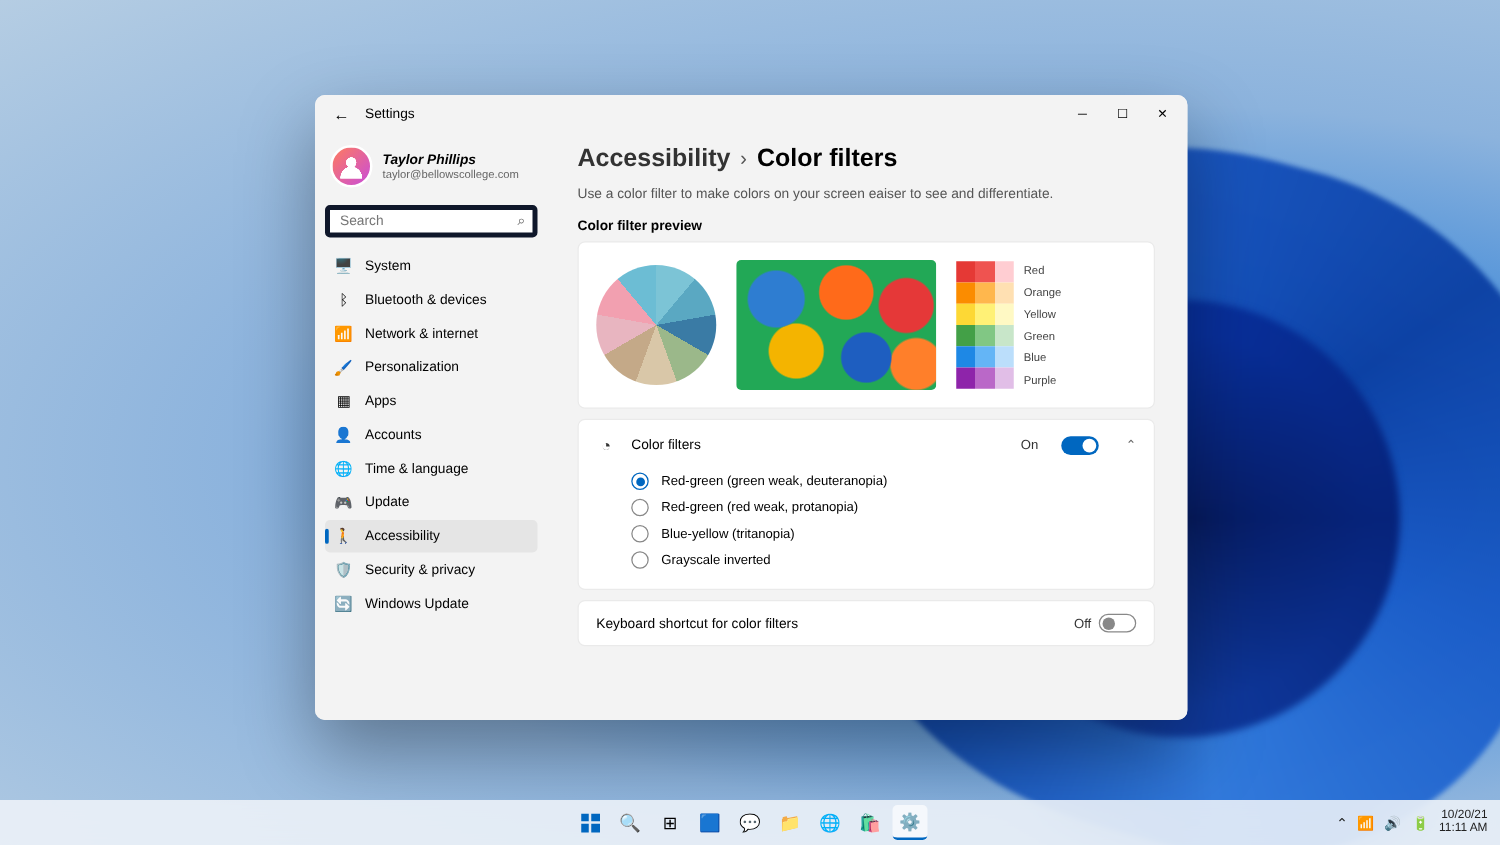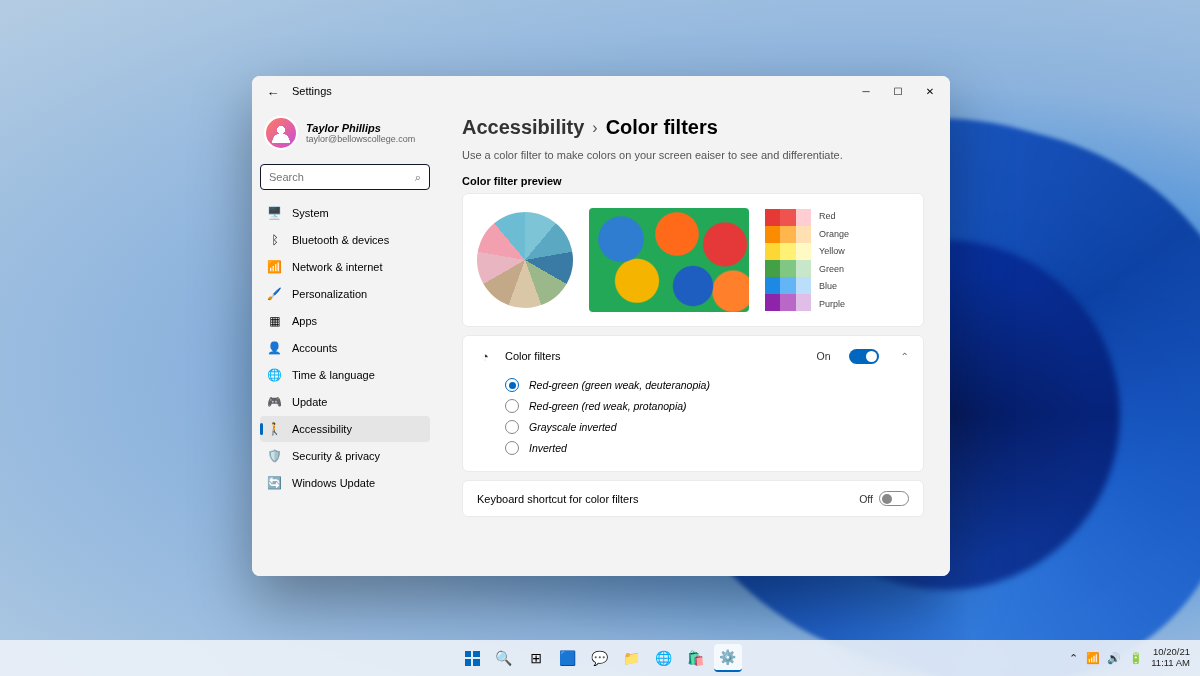--- a/index.html
+++ b/index.html
@@ -13,21 +13,21 @@
 .titlebar-title { font-size: 11px; margin-left: 8px; color: #000; }
 .win-controls { margin-left: auto; display: flex; }
 .win-ctrl { width: 32px; height: 24px; display: flex; align-items: center; justify-content: center; font-size: 10px; cursor: pointer; }
 .win-body { display: flex; flex: 1; overflow: hidden; }
 .sidebar { width: 186px; background: #f3f3f3; padding: 4px 8px; flex-shrink: 0; overflow: hidden; }
 .user-row { display: flex; align-items: center; gap: 8px; padding: 6px 4px 10px; }
 .avatar { width: 34px; height: 34px; border-radius: 50%; background: linear-gradient(135deg,#ff7b5e,#c94dd9); border: 2px solid #fff; position: relative; overflow: hidden; }
 .avatar::after { content: ""; position: absolute; inset: 5px; background: radial-gradient(circle at 50% 35%, #fff 0 25%, transparent 26%), radial-gradient(circle at 50% 95%, #fff 0 40%, transparent 41%); }
 .user-name { font-size: 11px; font-weight: 600; color: #000; font-style: italic; }
 .user-email { font-size: 9px; color: #666; }
-.search-box { margin: 4px 0 10px; height: 26px; background: #fff; border: 1px solid #0f172a; border-radius: 4px; display: flex; align-items: center; padding: 0 8px; }
+.search-box { margin: 4px 0 10px; height: 26px; background: #fff; border: 4px solid #0f172a; border-radius: 4px; display: flex; align-items: center; padding: 0 8px; }
 .search-box input { border: none; outline: none; flex: 1; font-size: 11px; background: transparent; }
 .search-ico { font-size: 11px; color: #666; }
 .nav { display: flex; flex-direction: column; gap: 1px; }
 .nav-item { height: 26px; display: flex; align-items: center; gap: 10px; padding: 0 8px; border-radius: 4px; cursor: pointer; font-size: 11px; color: #000; }
 .nav-item.active { background: #e5e5e5; position: relative; }
 .nav-item.active::before { content: ""; position: absolute; left: 0; top: 7px; bottom: 7px; width: 3px; background: #0067c0; border-radius: 2px; }
 .nav-ico { width: 14px; height: 14px; display: flex; align-items: center; justify-content: center; font-size: 12px; }
 .content { flex: 1; padding: 10px 26px 0 24px; overflow: hidden; background: #f3f3f3; }
 .breadcrumb { display: flex; align-items: center; gap: 8px; margin-bottom: 10px; }
 .bc-parent { font-size: 20px; font-weight: 600; color: #333; }
@@ -48,21 +48,21 @@
 .setting-ico { width: 16px; height: 16px; display: flex; align-items: center; justify-content: center; font-size: 13px; color: #333; }
 .setting-title { font-size: 11px; color: #000; flex: 1; }
 .toggle-label { font-size: 10.5px; color: #333; margin-right: 6px; }
 .toggle { width: 30px; height: 15px; border-radius: 8px; position: relative; cursor: pointer; }
 .toggle.on { background: #0067c0; }
 .toggle.on::after { content: ""; position: absolute; right: 2px; top: 2px; width: 11px; height: 11px; background: #fff; border-radius: 50%; }
 .toggle.off { background: #fff; border: 1px solid #888; }
 .toggle.off::after { content: ""; position: absolute; left: 2px; top: 1.5px; width: 10px; height: 10px; background: #888; border-radius: 50%; }
 .expand-ico { font-size: 10px; color: #666; margin-left: 10px; }
 .radio-list { margin: 14px 0 4px 28px; display: flex; flex-direction: column; gap: 7px; }
-.radio-row { display: flex; align-items: center; gap: 10px; cursor: pointer; font-style: italic; }
+.radio-row { display: flex; align-items: center; gap: 10px; cursor: pointer; }
 .radio { width: 14px; height: 14px; border: 1.5px solid #888; border-radius: 50%; display: flex; align-items: center; justify-content: center; flex-shrink: 0; }
 .radio.checked { border-color: #0067c0; }
 .radio.checked::after { content: ""; width: 7px; height: 7px; background: #0067c0; border-radius: 50%; }
 .radio-label { font-size: 10.5px; color: #000; }
 .shortcut-card { padding: 10px 14px; display: flex; align-items: center; }
 .shortcut-title { font-size: 11px; color: #000; flex: 1; }
 .taskbar { position: absolute; left: 0; right: 0; bottom: 0; height: 36px; background: rgba(238,242,248,.88); backdrop-filter: blur(20px); display: flex; align-items: center; }
 .tb-center { position: absolute; left: 50%; transform: translateX(-50%); display: flex; gap: 4px; }
 .tb-btn { width: 28px; height: 28px; border-radius: 4px; display: flex; align-items: center; justify-content: center; cursor: pointer; font-size: 14px; }
 .tb-btn.active { background: rgba(255,255,255,.65); border-bottom: 2px solid #0067c0; }
@@ -205,25 +205,25 @@
             <div class="radio-row">
               <span class="radio checked"></span>
               <span class="radio-label">Red-green (green weak, deuteranopia)</span>
             </div>
             <div class="radio-row">
               <span class="radio"></span>
               <span class="radio-label">Red-green (red weak, protanopia)</span>
             </div>
             <div class="radio-row">
               <span class="radio"></span>
+              <span class="radio-label">Blue-yellow (tritanopia)</span>
+            </div>
+            <div class="radio-row">
+              <span class="radio"></span>
               <span class="radio-label">Grayscale inverted</span>
-            </div>
-            <div class="radio-row">
-              <span class="radio"></span>
-              <span class="radio-label">Inverted</span>
             </div>
           </div>
       </div>
 
       <div class="card shortcut-card">
         <span class="shortcut-title">Keyboard shortcut for color filters</span>
         <span class="toggle-label">Off</span>
         <div class="toggle off"></div>
       </div>
     </main>

